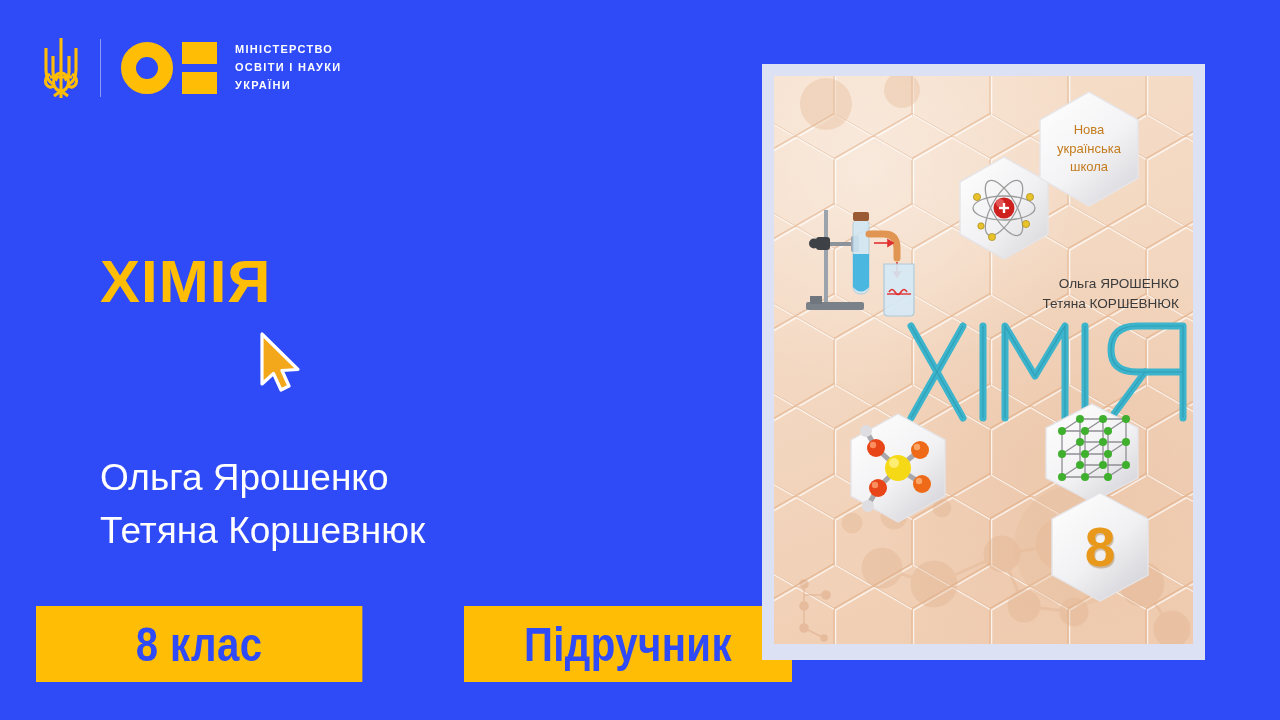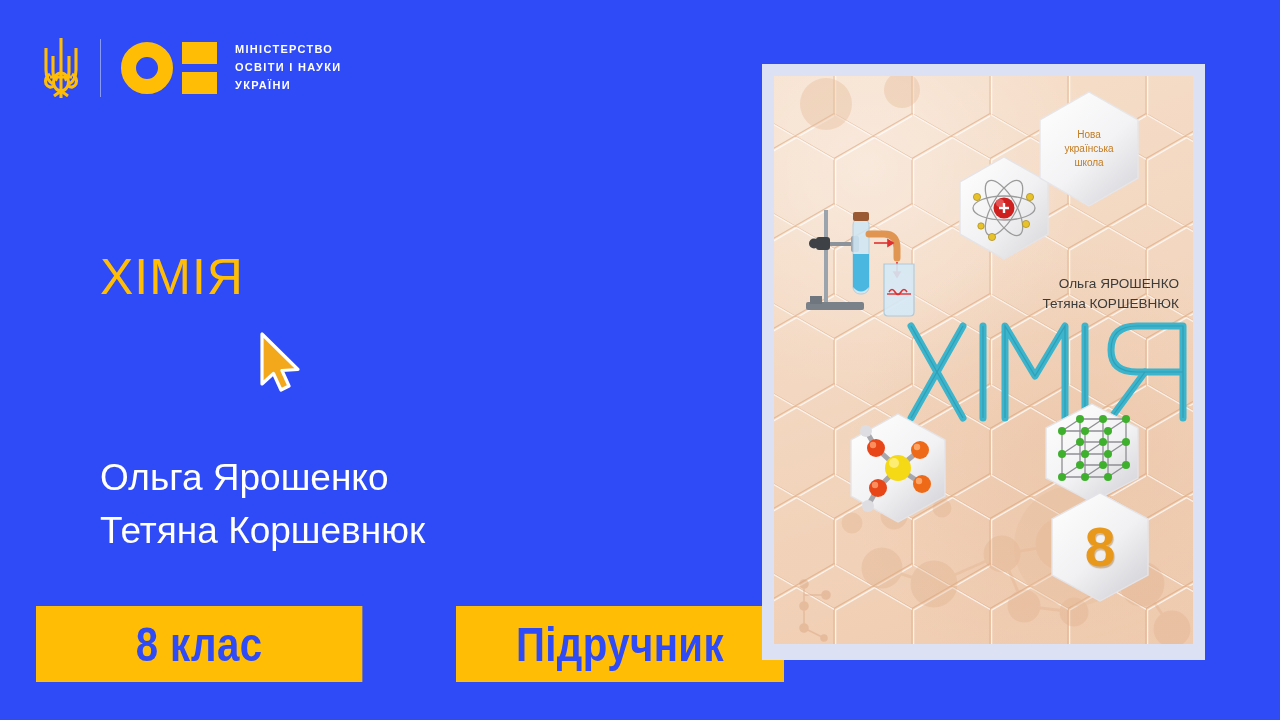--- a/index.html
+++ b/index.html
@@ -31,35 +31,35 @@
   .ministry-text {
     margin-left:18px;
     color:#ffffff; font-weight:bold;
     font-size:11px; letter-spacing:1.3px; line-height:1.62;
     text-transform:uppercase;
   }
 
   
   #subject-title {
     position:absolute; left:100px; top:252px;
-    color:#FFBE05; font-weight:normal;
-    font-size:50px; letter-spacing:1px; line-height:1;
+    color:#FFBE05; font-weight:bold;
+    font-size:60px; letter-spacing:1px; line-height:1;
   }
 
   #mouse-cursor { position:absolute; left:258px; top:332px; width:52px; height:62px; }
 
   #authors {
     position:absolute; left:100px; top:452px;
     color:#ffffff; font-size:37px; line-height:1.42;
     font-weight:normal;
   }
 
   #badge-row {
     position:absolute; left:36px; top:606px;
-    display:flex; gap:22px; align-items:flex-start;
+    display:flex; gap:30px; align-items:flex-start;
   }
   .badge {
     background:#FFBE05; color:#2F4AF7;
     font-weight:bold;
     display:flex; align-items:center; justify-content:center;
     height:76px;
     font-size:49px;
     letter-spacing:0.5px;
     transform:scaleX(0.82);
     transform-origin:left center;
@@ -93,21 +93,21 @@
   #atom-hex  { left:180px; top:77px;  width:100px; height:110px; }
   #orion-hex { left:60px;  top:47px;  width:100px; height:92px;  }
   #mol-hex   { left:72px;  top:334px; width:105px; height:116px; }
   #lat-hex   { left:266px; top:325px; width:104px; height:104px; }
   #eight-hex { left:272px; top:413px; width:108px; height:116px; }
 
   .hex-label {
     position:absolute; inset:0;
     display:flex; flex-direction:column;
     align-items:center; justify-content:center;
-    color:#C47B1E; font-size:10px; line-height:1.42;
+    color:#C47B1E; font-size:13px; line-height:1.42;
     text-align:center; pointer-events:none;
   }
   .hex-label span { display:block; white-space:nowrap; }
 
   #cover-authors {
     position:absolute; right:14px; top:198px;
     text-align:right;
     color:#3b3b3b; font-size:13.6px; line-height:1.5;
   }
   #cover-authors span { display:block; white-space:nowrap; }

